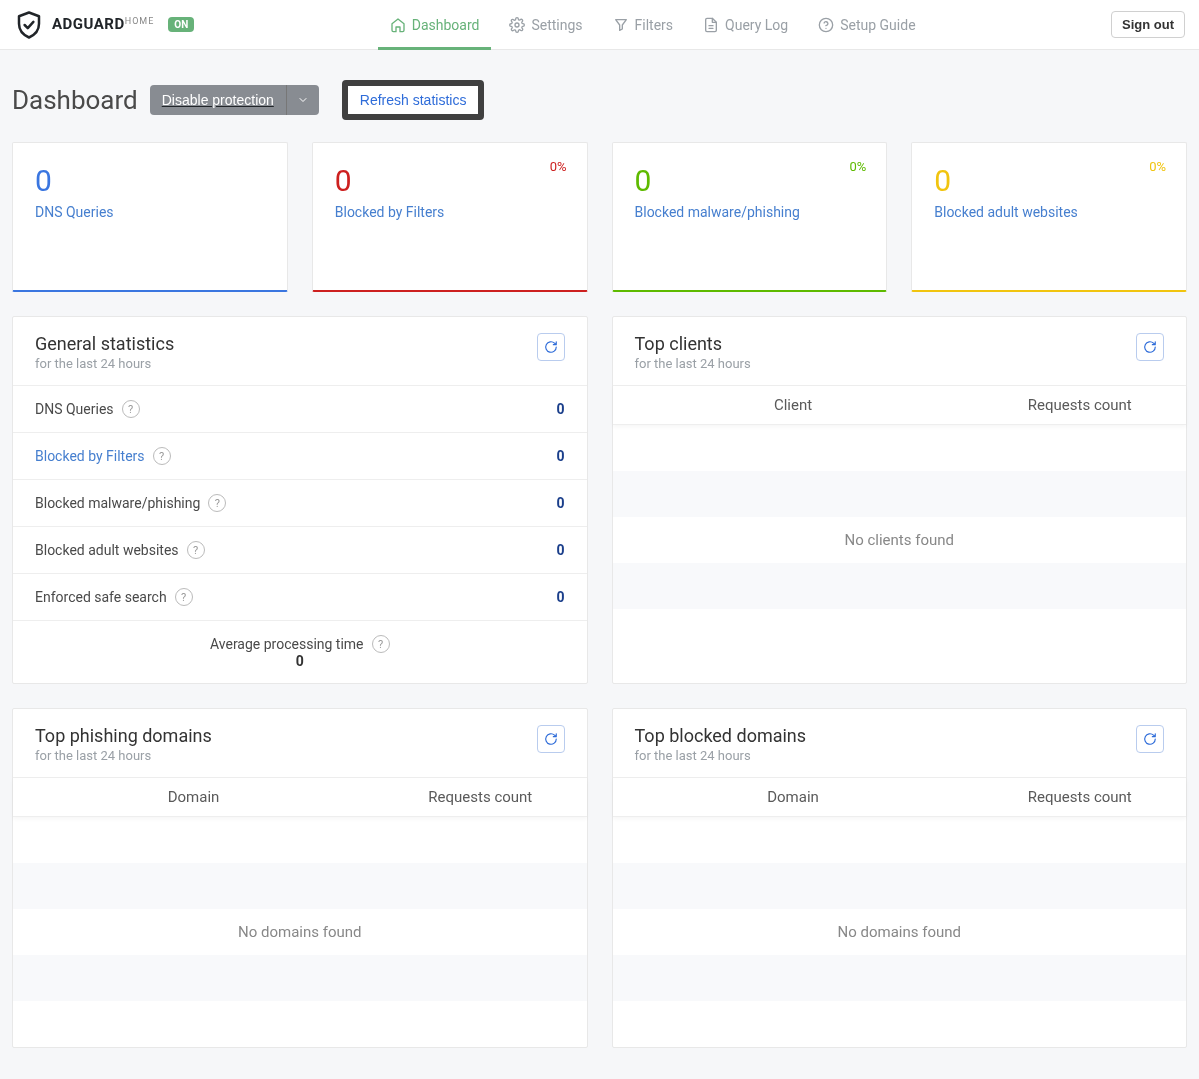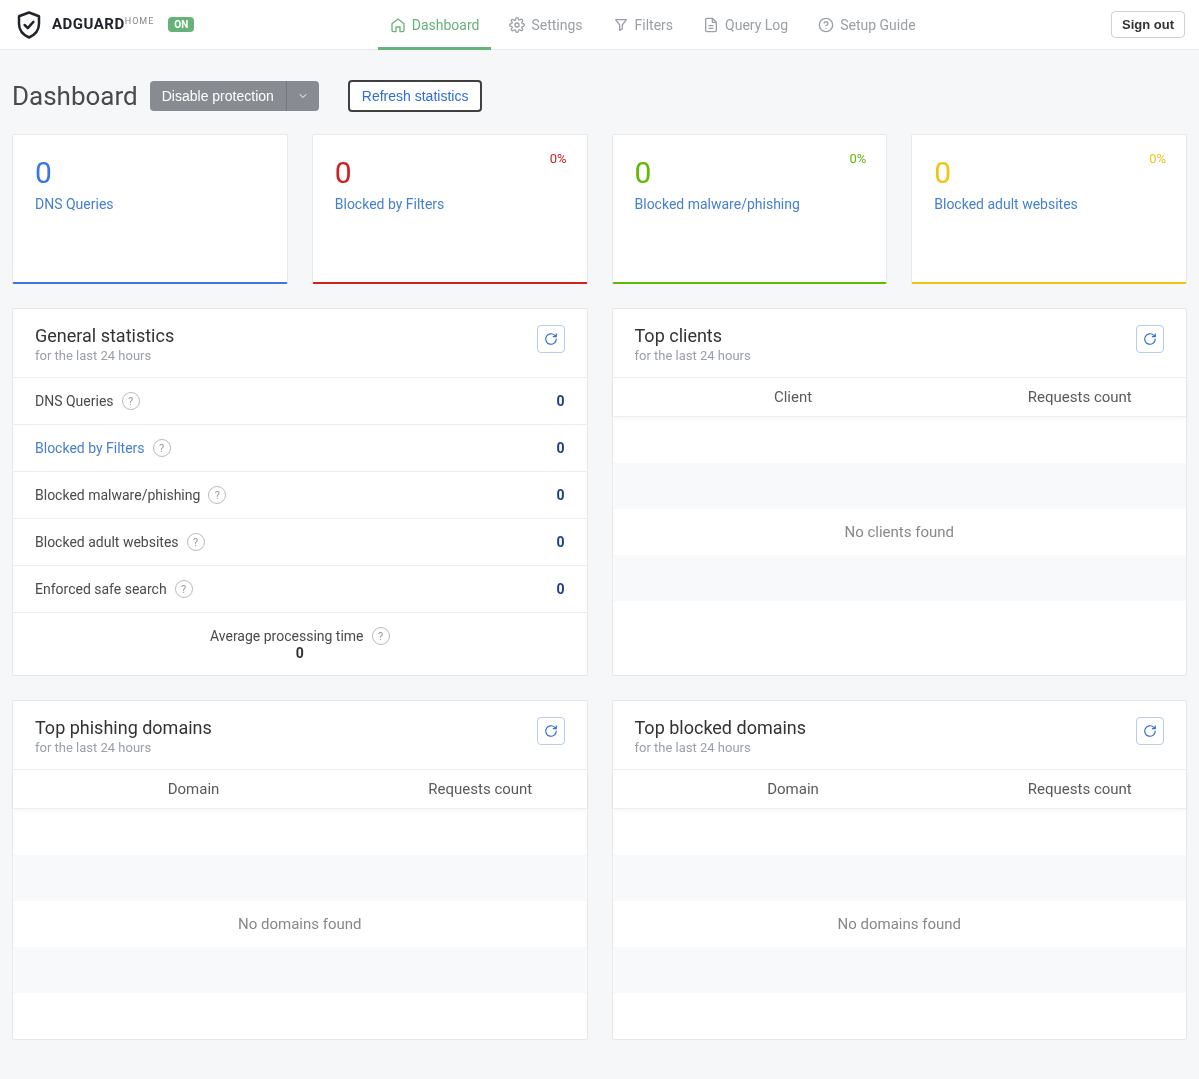--- a/index.html
+++ b/index.html
@@ -19,24 +19,24 @@
 .nav-item.active { color: #67b279; }
 .nav-item.active::after { content: ""; position: absolute; left: 0; right: 0; bottom: -1px; height: 3px; background: #67b279; }
 .nav-item svg { width: 16px; height: 16px; }
 
 .signout-btn { border: 1px solid #d0d0d0; background: #fff; padding: 5px 10px; border-radius: 4px; font-size: 13px; cursor: pointer; color: #333; font-weight: 600; }
 
 
 .page { padding: 12px; }
 .page-header { display: flex; align-items: center; gap: 12px; margin: 18px 0 22px 0; }
 .page-title { font-size: 26px; font-weight: 400; color: #4a4a4a; }
-.btn-group { display: inline-flex; }
+.btn-group { display: inline-flex; text-decoration: underline; }
 .btn-disable { background: #888c92; color: #fff; border: none; padding: 7px 12px; border-radius: 4px 0 0 4px; font-size: 14px; cursor: pointer; }
 .btn-caret { background: #888c92; color: #fff; border: none; border-left: 1px solid #777; padding: 7px 10px; border-radius: 0 4px 4px 0; cursor: pointer; display: flex; align-items: center; }
-.btn-refresh { background: #fff; color: #2e6cd9; border: 2px solid #404040; padding: 6px 12px; border-radius: 4px; font-size: 14px; cursor: pointer; margin-left: 17px; }
+.btn-refresh { background: #fff; color: #2e6cd9; border: 6px solid #404040; padding: 6px 12px; border-radius: 4px; font-size: 14px; cursor: pointer; margin-left: 11px; }
 
 
 .stats-row { display: grid; grid-template-columns: repeat(4, 1fr); gap: 24px; margin-bottom: 24px; }
 .stat-card { background: #fff; border: 1px solid #e8e8e8; border-radius: 2px; padding: 20px 22px; position: relative; min-height: 150px; }
 .stat-card.blue { border-bottom: 2px solid #3a76e0; }
 .stat-card.red { border-bottom: 2px solid #cd201f; }
 .stat-card.green { border-bottom: 2px solid #5eba00; }
 .stat-card.yellow { border-bottom: 2px solid #f1c40f; }
 .stat-value { font-size: 30px; font-weight: 400; }
 .stat-card.blue .stat-value { color: #3a76e0; }

